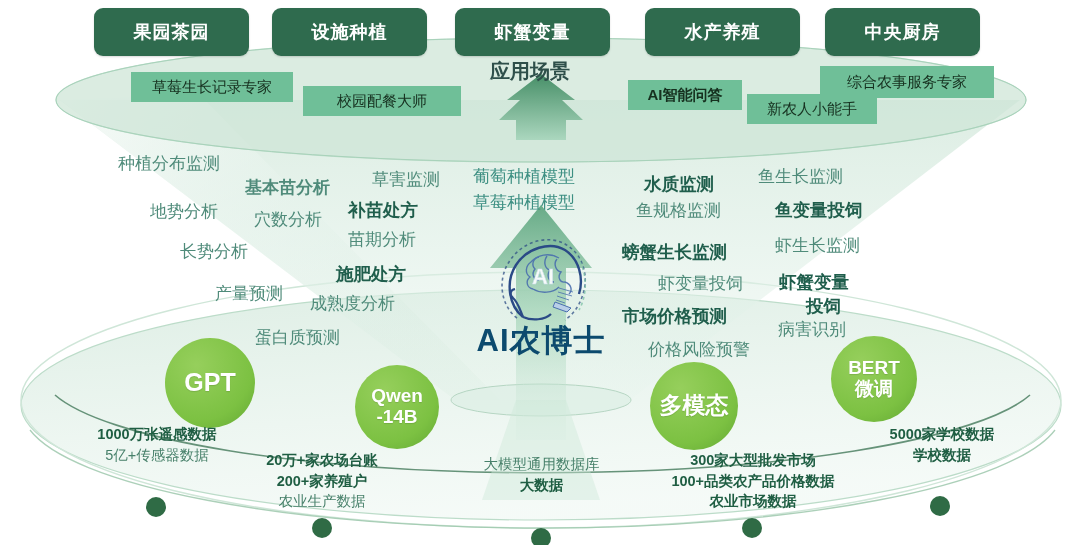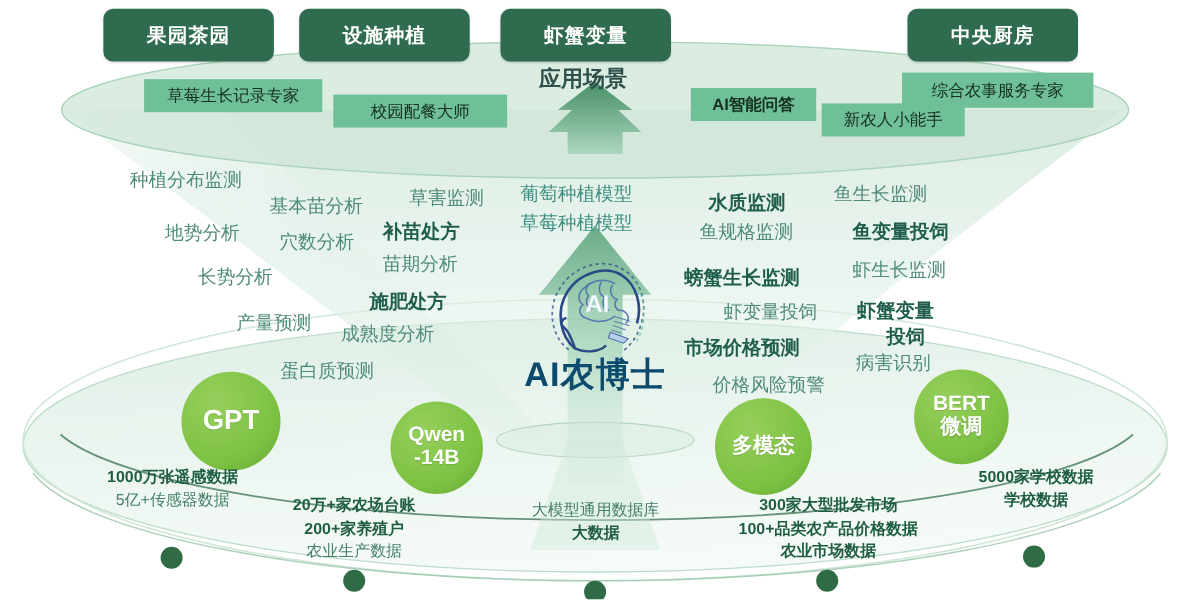--- a/index.html
+++ b/index.html
@@ -133,20 +133,23 @@
   <div class="scenario-row">
     <div class="scenario-box" style="left:94px;width:155px;">
         <span>果园茶园</span>
       </div>
     <div class="scenario-box" style="left:272px;width:155px;">
         <span>设施种植</span>
       </div>
     <div class="scenario-box" style="left:455px;width:155px;">
         <span>虾蟹变量</span>
       </div>
+    <div class="scenario-box" style="left:645px;width:155px;">
+        <span>水产养殖</span>
+      </div>
     <div class="scenario-box" style="left:825px;width:155px;">
         <span>中央厨房</span>
       </div>
   </div>
 
   <div class="chip" style="left:131px;top:72px;width:162px;height:30px;">
       <span>草莓生长记录专家</span>
     </div>
   <div class="chip" style="left:303px;top:86px;width:158px;height:30px;">
       <span>校园配餐大师</span>
@@ -190,21 +193,21 @@
     </g>
 
     <path d="M 68 80 L 84 86 L 80 90 L 66 85 Z" fill="#b9cfe8" stroke="#4a6fae" stroke-width="1"></path>
 
     <text x="56" y="62" font-family="Liberation Sans, sans-serif" font-size="22" font-weight="bold" fill="#ffffff" stroke="#cfe0f2" stroke-width="0.5" text-anchor="middle" opacity="0.92">AI</text>
   </svg>
 
   <div class="ctr-label" id="lbl-aidoctor">AI农博士</div>
 
   <div class="cap" style="left:118px;top:152px;">种植分布监测</div>
-  <div class="cap" style="left:245px;top:176px;">基本苗分析</div>
+  <div class="cap" style="left:245px;top:176px;font-weight:bold;">基本苗分析</div>
   <div class="cap" style="left:372px;top:168px;">草害监测</div>
   <div class="cap" style="left:150px;top:200px;">地势分析</div>
   <div class="cap" style="left:254px;top:208px;">穴数分析</div>
   <div class="cap b" style="left:348px;top:198px;">补苗处方</div>
   <div class="cap" style="left:348px;top:228px;">苗期分析</div>
   <div class="cap" style="left:180px;top:240px;">长势分析</div>
   <div class="cap b" style="left:336px;top:262px;">施肥处方</div>
   <div class="cap" style="left:215px;top:282px;">产量预测</div>
   <div class="cap" style="left:310px;top:292px;">成熟度分析</div>
   <div class="cap" style="left:255px;top:326px;">蛋白质预测</div>
@@ -227,21 +230,21 @@
 
   <div class="circle" style="left:165px;top:338px;width:90px;height:90px;background:radial-gradient(circle at 35% 30%, #96cf5c 0%, #7cc142 65%, #62a733 100%);font-size:25px;">
     <span>GPT</span>
   </div>
 
   <div class="circle" style="left:355px;top:365px;width:84px;height:84px;background:radial-gradient(circle at 35% 30%, #96cf5c 0%, #7cc142 65%, #62a733 100%);font-size:19px;">
     <span>Qwen</span>
     <span>-14B</span>
   </div>
 
-  <div class="circle" style="left:650px;top:362px;width:88px;height:88px;background:radial-gradient(circle at 35% 30%, #96cf5c 0%, #7cc142 65%, #62a733 100%);font-size:19px;text-align:center;">
+  <div class="circle" style="left:650px;top:362px;width:88px;height:88px;background:radial-gradient(circle at 35% 30%, #96cf5c 0%, #7cc142 65%, #62a733 100%);font-size:23px;text-align:center;">
     <span>多模态</span>
   </div>
 
   <div class="circle" style="left:831px;top:336px;width:86px;height:86px;background:radial-gradient(circle at 35% 30%, #96cf5c 0%, #7cc142 65%, #62a733 100%);font-size:19px;">
     <span>BERT</span>
     <span>微调</span>
   </div>
 
   <svg class="layer" viewBox="0 0 1082 545">
     <circle cx="156" cy="507" r="10" fill="#2f6b45"></circle>

